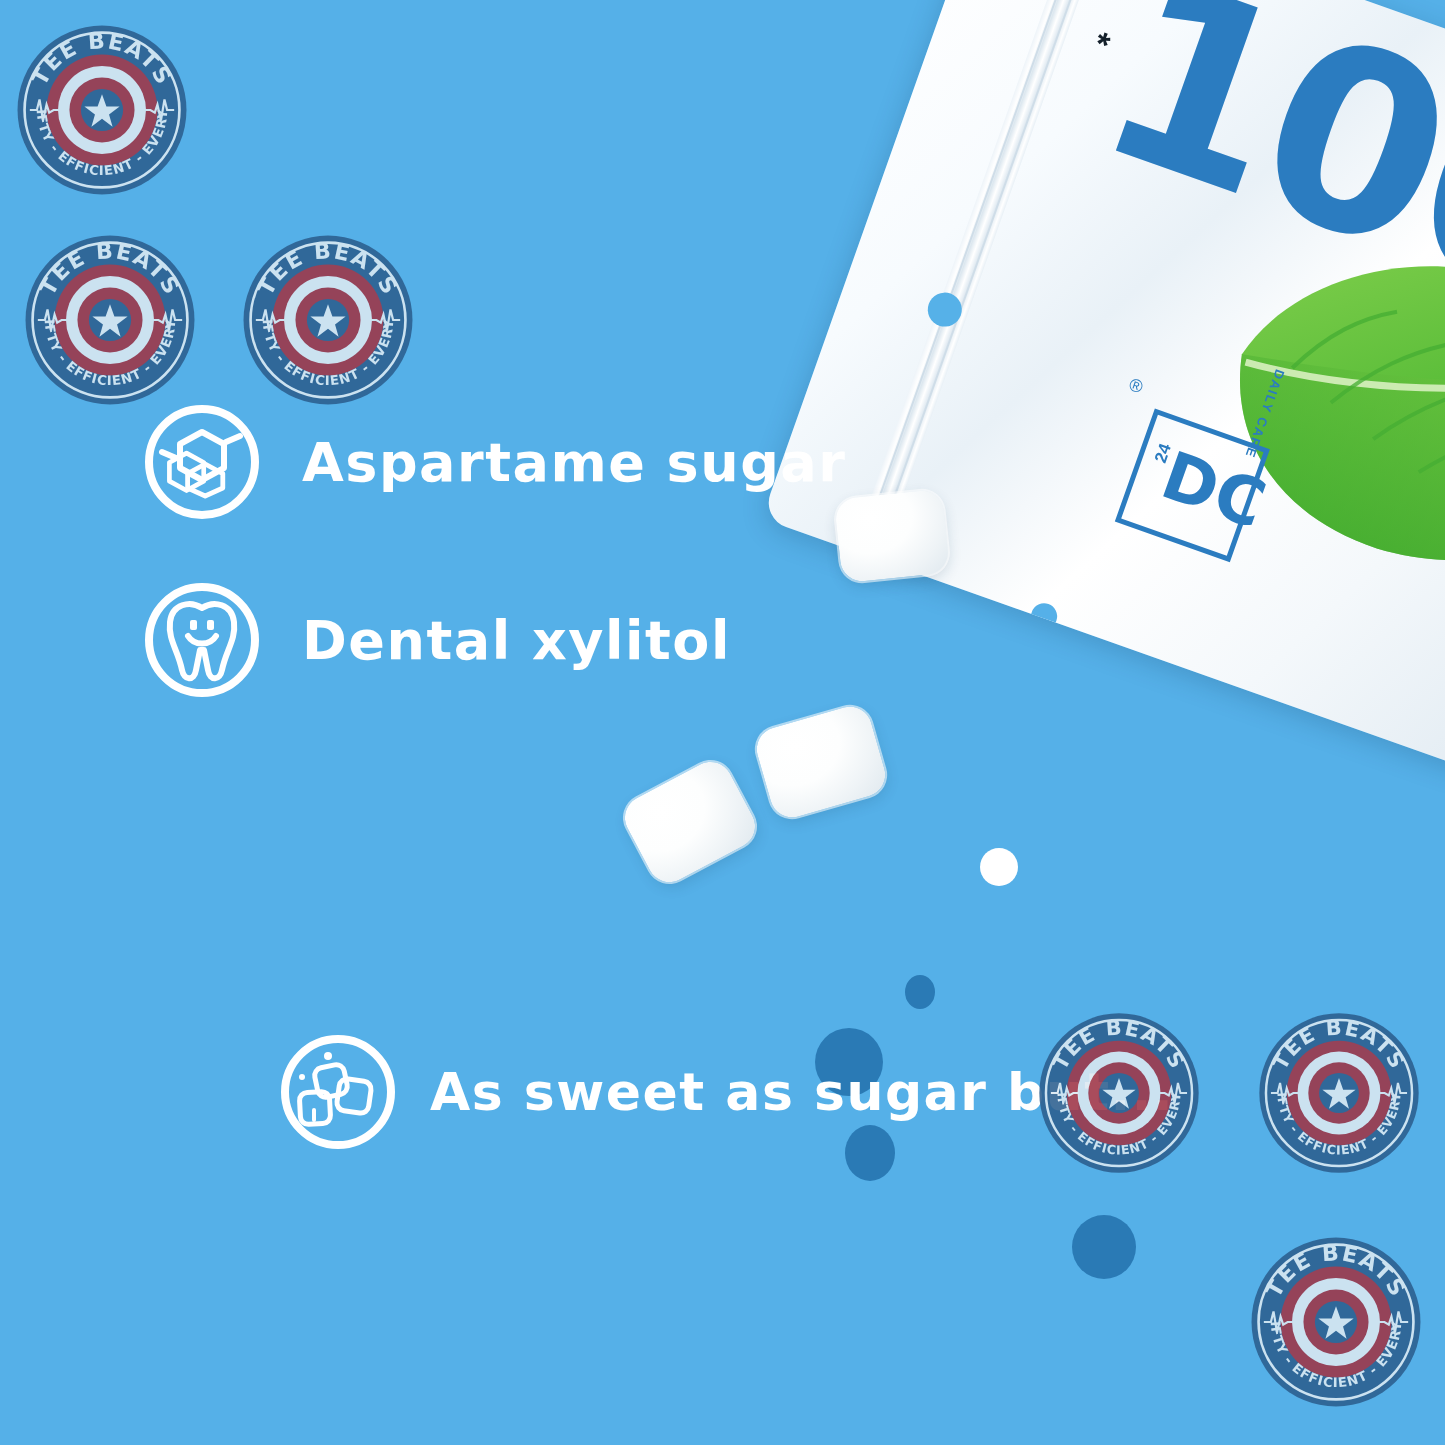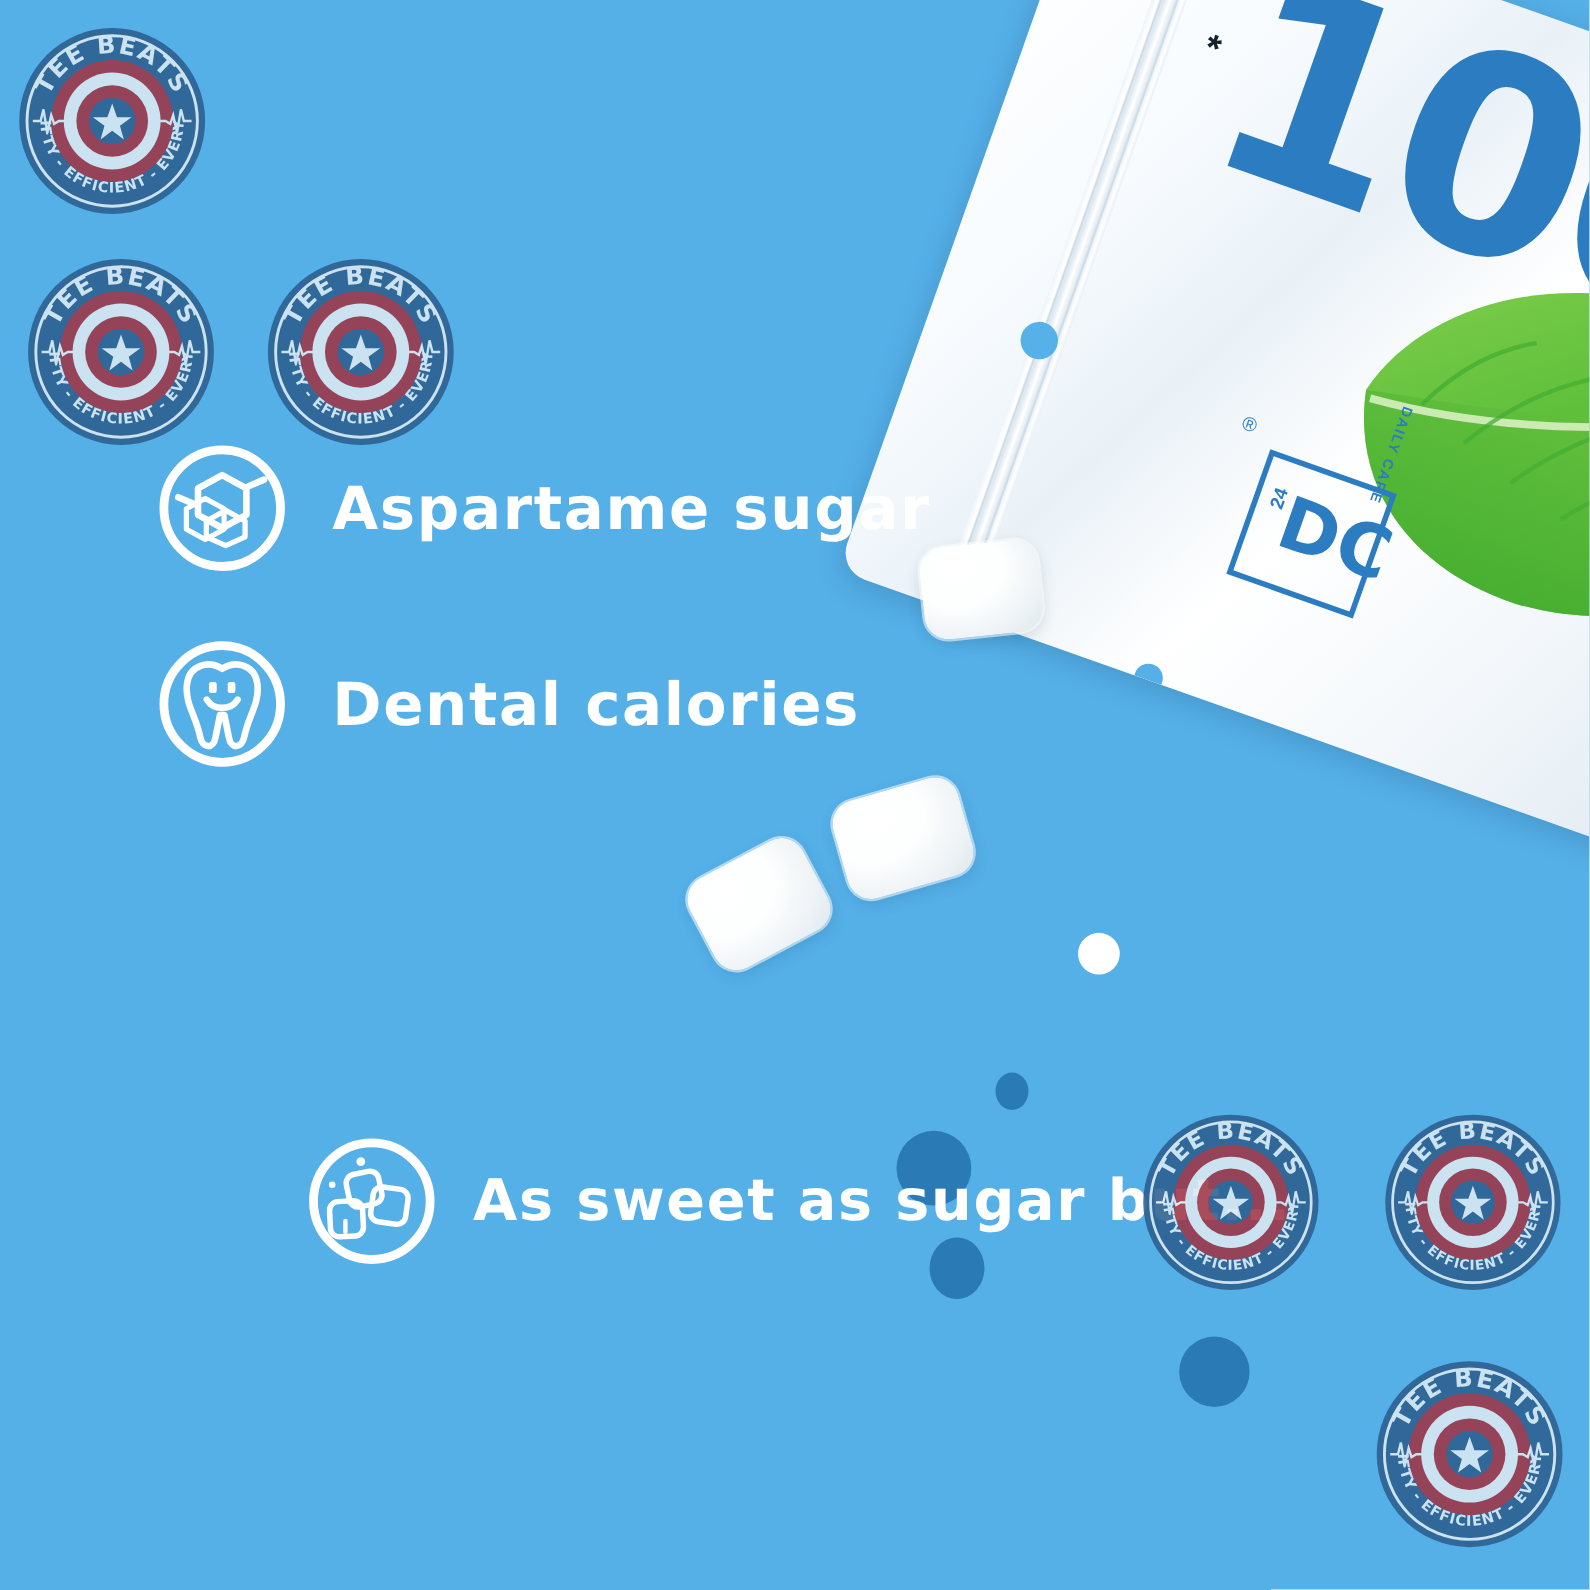--- a/index.html
+++ b/index.html
@@ -297,21 +297,21 @@
         <circle cx="62" cy="62" r="53" fill="none" stroke="#ffffff" stroke-width="8"></circle>
         <path d="M62 30 C 50 22, 32 26, 30 44 C 28 62, 38 72, 42 92
                  C 44 102, 54 104, 56 92 L 60 72 L 64 72 L 68 92
                  C 70 104, 80 102, 82 92 C 86 72, 96 62, 94 44
                  C 92 26, 74 22, 62 30 Z" fill="none" stroke="#ffffff" stroke-width="6" stroke-linejoin="round"></path>
         <rect x="50" y="42" width="7" height="10" rx="2" fill="#ffffff"></rect>
         <rect x="67" y="42" width="7" height="10" rx="2" fill="#ffffff"></rect>
         <path d="M48 58 C 54 68, 70 68, 76 58" stroke="#ffffff" stroke-width="6" fill="none" stroke-linecap="round"></path>
       </svg>
     </div>
-    <div class="feat-label">Dental calories</div>
+    <div class="feat-label">Dental xylitol</div>
   </div>
 
 
   <div class="feature f5">
     <div class="feat-icon">
       <svg viewBox="0 0 124 124">
         <circle cx="62" cy="62" r="53" fill="none" stroke="#ffffff" stroke-width="8"></circle>
         <g fill="none" stroke="#ffffff" stroke-width="5" stroke-linejoin="round">
           <rect x="40" y="36" width="30" height="30" rx="8" transform="rotate(-12 55 51)"></rect>
           <rect x="62" y="50" width="32" height="32" rx="8" transform="rotate(8 78 66)"></rect>

